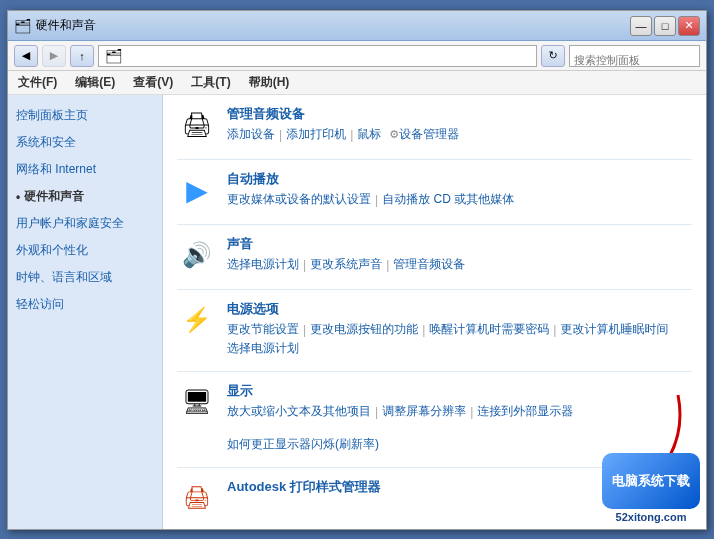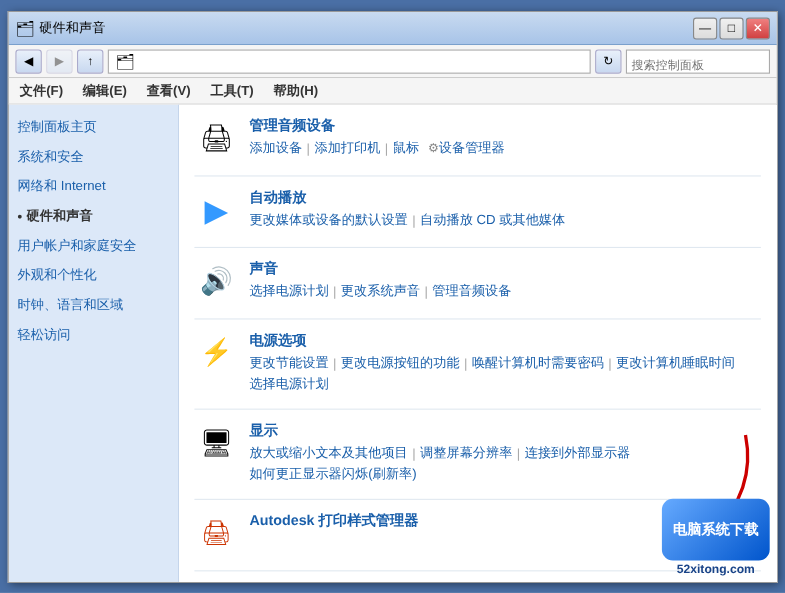--- a/index.html
+++ b/index.html
@@ -348,21 +348,21 @@
         <div class="section-icon">🖥</div>
         <div class="section-content">
           <div class="section-title">显示</div>
           <div class="section-links">
             <span class="section-link">放大或缩小文本及其他项目</span>
             <span class="section-sep">|</span>
             <span class="section-link">调整屏幕分辨率</span>
             <span class="section-sep">|</span>
             <span class="section-link">连接到外部显示器</span>
           </div>
-          <div class="section-links" style="margin-top:2px;">
+          <div class="section-links" style="margin-top:16px;">
             <span class="section-link">如何更正显示器闪烁(刷新率)</span>
           </div>
         </div>
       </div>
       <hr class="section-hr">
 
       <div class="section">
         <div class="section-icon" style="color:#cc3300; font-size:22px;">🖨</div>
         <div class="section-content">
           <div class="section-title">Autodesk 打印样式管理器</div>

